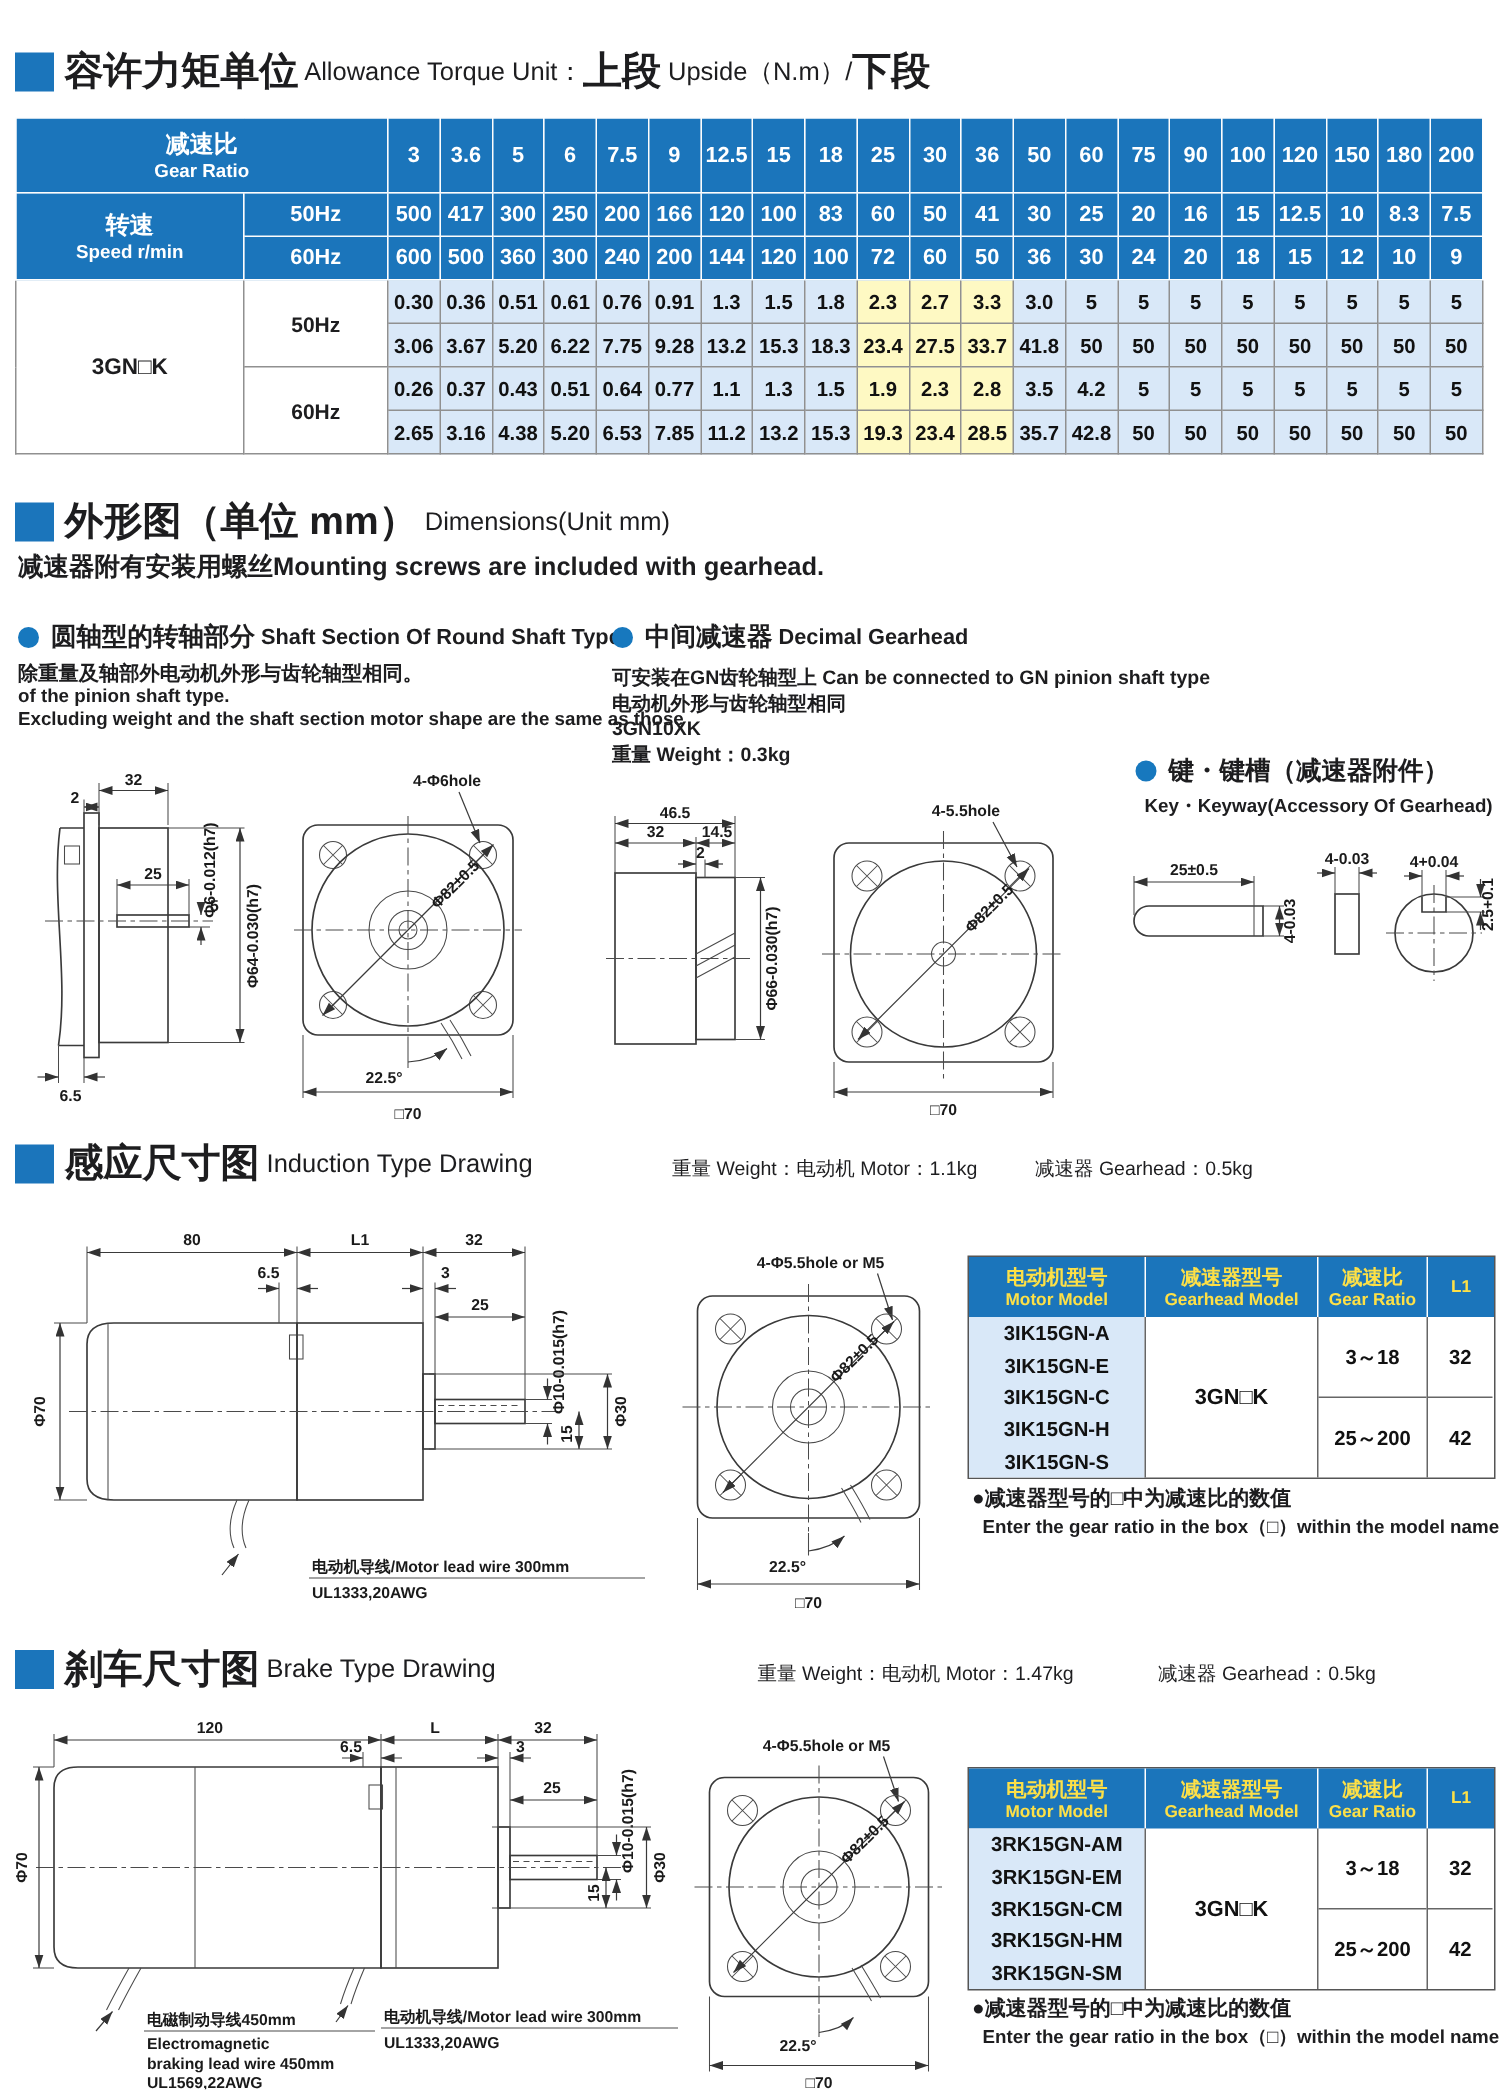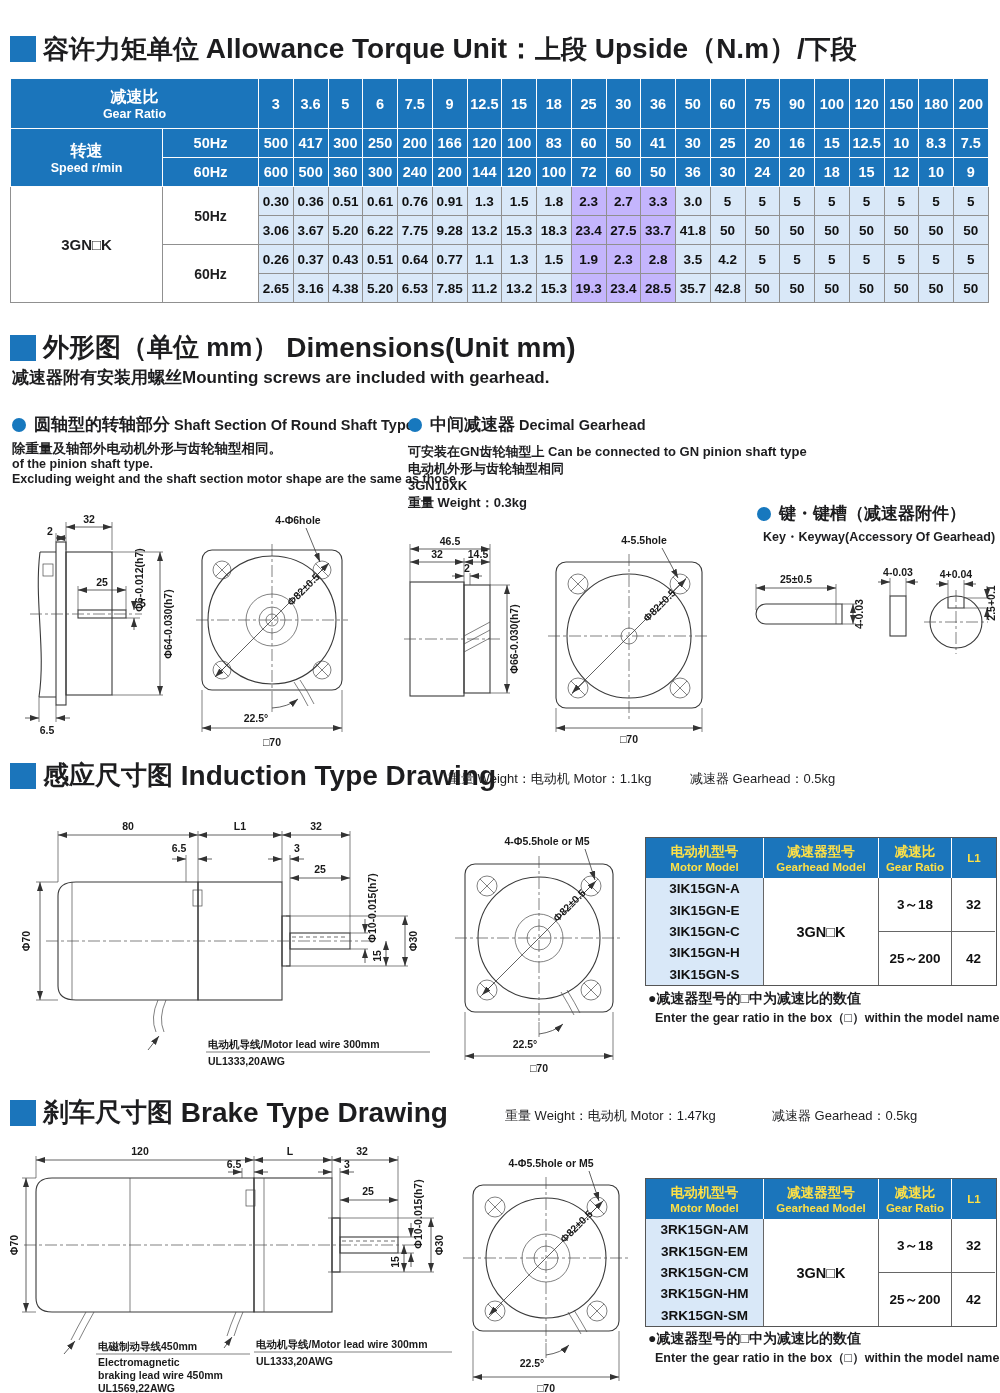--- a/index.html
+++ b/index.html
@@ -1,38 +1,38 @@
 <!DOCTYPE html>
 <html><head>
 <meta charset="utf-8">
 <style>
   *{margin:0;padding:0;box-sizing:border-box}
   body{width:1000px;height:1393px;background:#fff;font-family:"Liberation Sans",sans-serif;color:#1d1d1f;position:relative;overflow:hidden}
   .abs{position:absolute}
   .sec{position:absolute;display:flex;align-items:center;white-space:pre}
   .sq{width:26px;height:26px;background:#1b75bb;margin-right:7px;flex:0 0 auto}
   .hcn{font-size:26px;font-weight:bold}
-  .hen{font-size:28px;font-weight:bold}
+  .hen{font-size:17px;font-weight:normal}
   .bul{position:absolute;display:flex;align-items:center;white-space:pre}
   .dot{width:14px;height:14px;border-radius:50%;background:#1778be;margin-right:8px;flex:0 0 auto}
   .bcn{font-size:17px;font-weight:bold}
   .ben{font-size:14.5px;font-weight:bold}
   .body-cn{font-size:13.5px;font-weight:bold;line-height:17px}
   .body-en{font-size:12.5px;font-weight:bold;line-height:15px}
   .sub2{font-size:17px;font-weight:bold}
   .wlabel{font-size:13px;font-weight:normal}
   
   #torque-table{position:absolute;left:10px;top:78px;border-collapse:collapse;table-layout:fixed}
   #torque-table td{height:29px;text-align:center;vertical-align:middle;font-weight:bold;padding:0}
   #torque-table td.hd{background:#1b75bb;color:#fff;border:1px solid #fdfdfd;font-size:14.5px}
   #torque-table td.hd1{height:50px}
   #torque-table .cnl{font-size:16px;font-weight:bold;line-height:21px}
   #torque-table .enl{font-size:12.5px;font-weight:bold;line-height:15px}
   #torque-table td.dc{background:#d9e8f8;border:1px solid #909090;font-size:13.5px;color:#111}
-  #torque-table td.wc{background:#c4b5fd}
+  #torque-table td.wc{background:#fef9c3}
   #torque-table td.model{background:#fff;border:1px solid #909090;font-size:15px}
   #torque-table td.fq{background:#fff;border:1px solid #909090;font-size:14px}
   
   .mtable{position:absolute;border:1px solid #555;background:#fff;width:352px}
   .mhead{display:flex;height:40px;background:#1b75bb;color:#fde047}
   .mhc{display:flex;flex-direction:column;justify-content:center;align-items:center;border-left:1px solid #fff}
   .mhc:first-child{border-left:none}
   .mhc:nth-child(1){width:117px}.mhc:nth-child(2){width:115px}.mhc:nth-child(3){width:73px}.mhc:nth-child(4){width:45px}
   .cnl2{font-size:13.5px;font-weight:bold;line-height:17px}
   .enl2{font-size:11.5px;font-weight:bold;line-height:14px}

